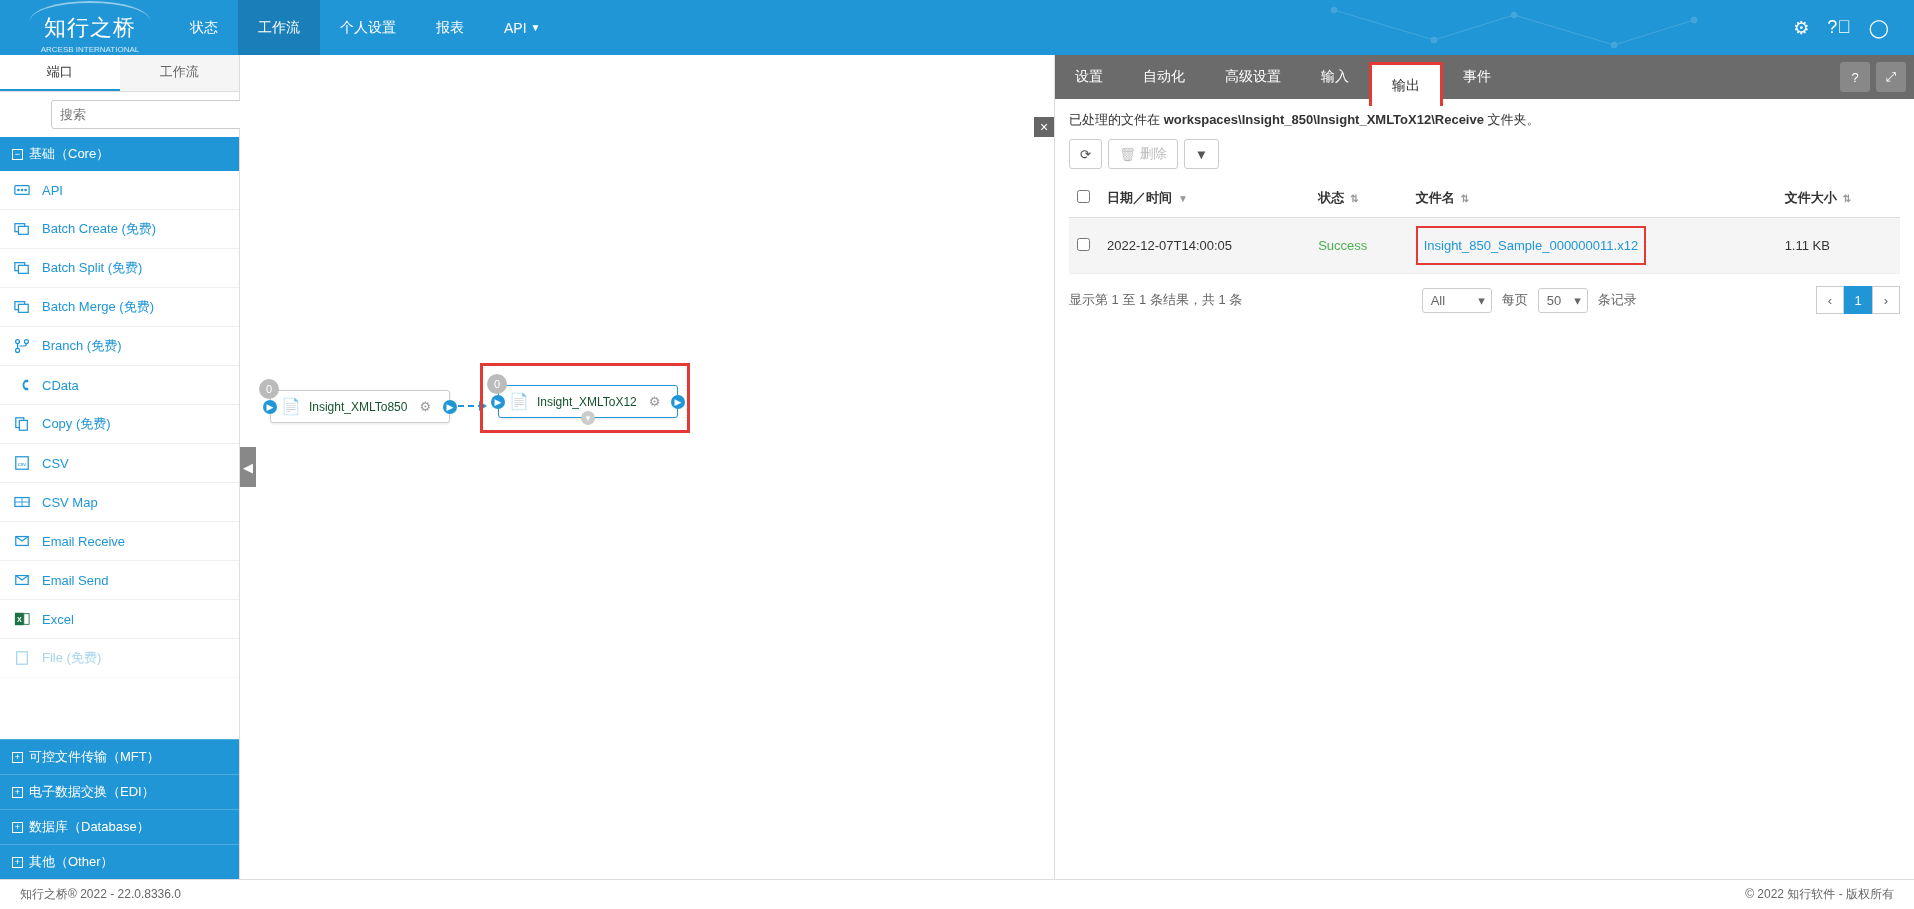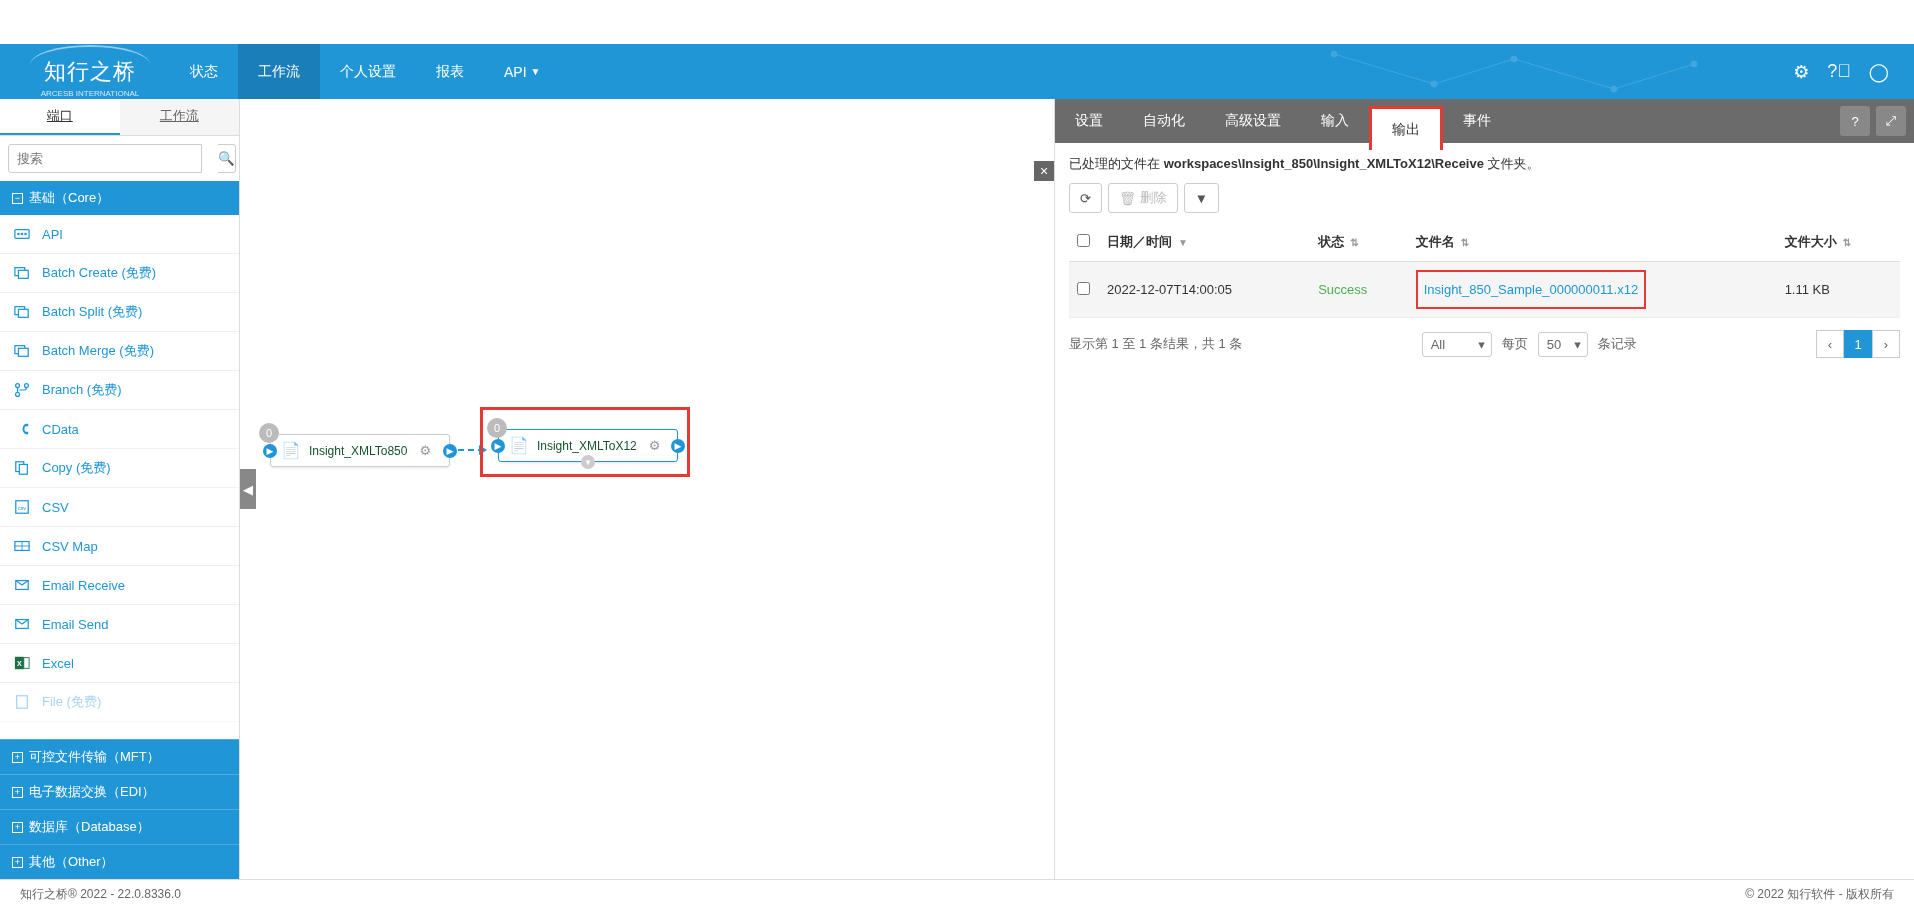--- a/index.html
+++ b/index.html
@@ -1,42 +1,42 @@
 <!DOCTYPE html>
 <html><head>
 <meta charset="utf-8">
 <style>
 * { margin: 0; padding: 0; box-sizing: border-box; font-family: "Microsoft YaHei", Arial, sans-serif; }
 html, body { height: 100%; width: 100%; overflow: hidden; }
 body { display: flex; flex-direction: column; background: #fff; font-size: 13px; color: #333; }
 
 
-.topnav { height: 55px; background: #2196d6; color: #fff; display: flex; align-items: center; padding: 0 10px; position: relative; margin-top: 44px; }
+.topnav { height: 55px; background: #2196d6; color: #fff; display: flex; align-items: center; padding: 0 10px; position: relative; }
 .brand { display: flex; align-items: center; padding: 0 20px; }
 .brand-text { font-size: 22px; font-weight: 300; letter-spacing: 1px; }
 .brand-sub { font-size: 8px; opacity: 0.8; margin-top: 2px; }
 .brand-wrap { display: flex; flex-direction: column; align-items: center; }
 .brand-arc { width: 120px; height: 20px; border-top: 2px solid rgba(255,255,255,0.5); border-radius: 50% 50% 0 0 / 100% 100% 0 0; margin-bottom: -8px; }
 .nav-items { display: flex; align-items: stretch; height: 55px; }
 .nav-item { padding: 0 20px; display: flex; align-items: center; cursor: pointer; font-size: 14px; }
 .nav-item.active { background: #1a7fb8; }
 .nav-item .caret { margin-left: 4px; font-size: 10px; }
 .topnav-right { margin-left: auto; display: flex; align-items: center; gap: 18px; padding-right: 15px; }
 .topnav-right .icon-btn { color: #fff; cursor: pointer; font-size: 18px; }
 .network-deco { position: absolute; right: 200px; top: 0; width: 400px; height: 55px; opacity: 0.15; pointer-events: none; }
 
 
 .main { flex: 1; display: flex; overflow: hidden; }
 
 
 .sidebar { width: 240px; border-right: 1px solid #ddd; display: flex; flex-direction: column; background: #fff; }
 .sb-tabs { display: flex; border-bottom: 1px solid #ddd; }
-.sb-tab { flex: 1; text-align: center; padding: 8px 0; cursor: pointer; background: #f5f5f5; color: #666; font-size: 13px; text-decoration: underline; }
+.sb-tab { flex: 1; text-align: center; padding: 8px 0; cursor: pointer; background: #f5f5f5; color: #666; font-size: 13px; }
 .sb-tab.active { background: #fff; border-bottom: 2px solid #2196d6; color: #333; }
-.sb-search { display: flex; padding: 8px; gap: 16px; }
+.sb-search { display: flex; padding: 8px; gap: 16px; margin-left: 43px; }
 .sb-search input { flex: 1; border: 1px solid #ccc; border-radius: 3px 0 0 3px; padding: 6px 8px; font-size: 13px; }
 .sb-search button { border: 1px solid #ccc; border-left: none; border-radius: 0 3px 3px 0; background: #fff; width: 34px; cursor: pointer; color: #666; }
 .sb-list { flex: 1; overflow-y: auto; }
 .sb-section { background: #2196d6; color: #fff; padding: 8px 12px; font-size: 13px; cursor: pointer; display: flex; align-items: center; gap: 6px; }
 .sb-section .sq { width: 11px; height: 11px; border: 1.5px solid #fff; display: inline-flex; align-items: center; justify-content: center; font-size: 9px; line-height: 1; }
 .sb-entry { display: flex; align-items: center; padding: 10px 12px; gap: 10px; color: #2196d6; cursor: pointer; border-bottom: 1px solid #f0f0f0; font-size: 13px; }
 .sb-entry .ic { width: 20px; height: 18px; display: inline-flex; align-items: center; justify-content: center; }
 .sb-entry .ic svg { width: 18px; height: 16px; }
 .sb-bottom { }
 .sb-bottom .sb-section { border-top: 1px solid rgba(255,255,255,0.2); }

